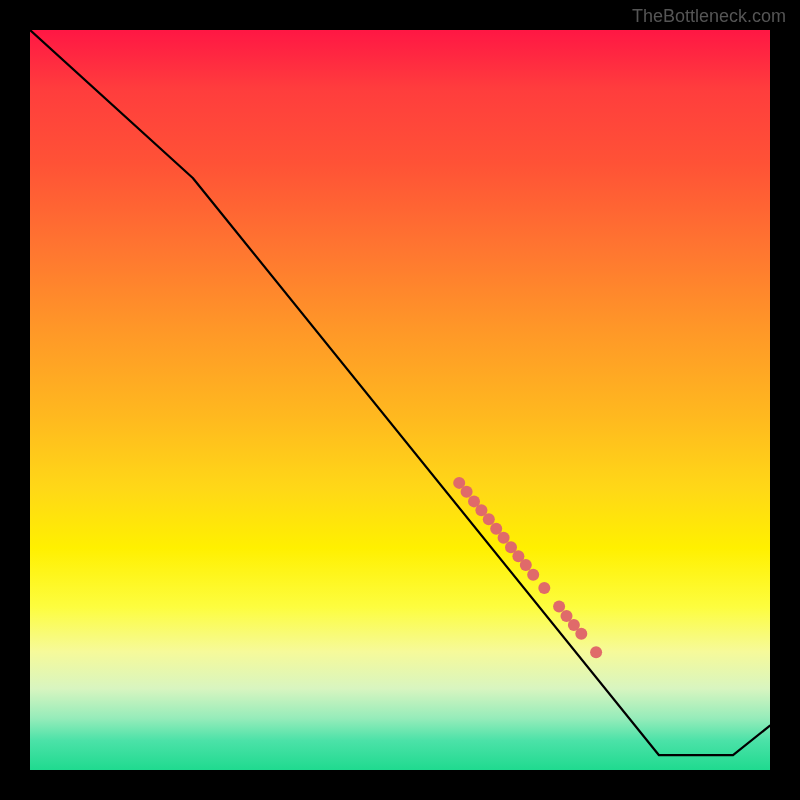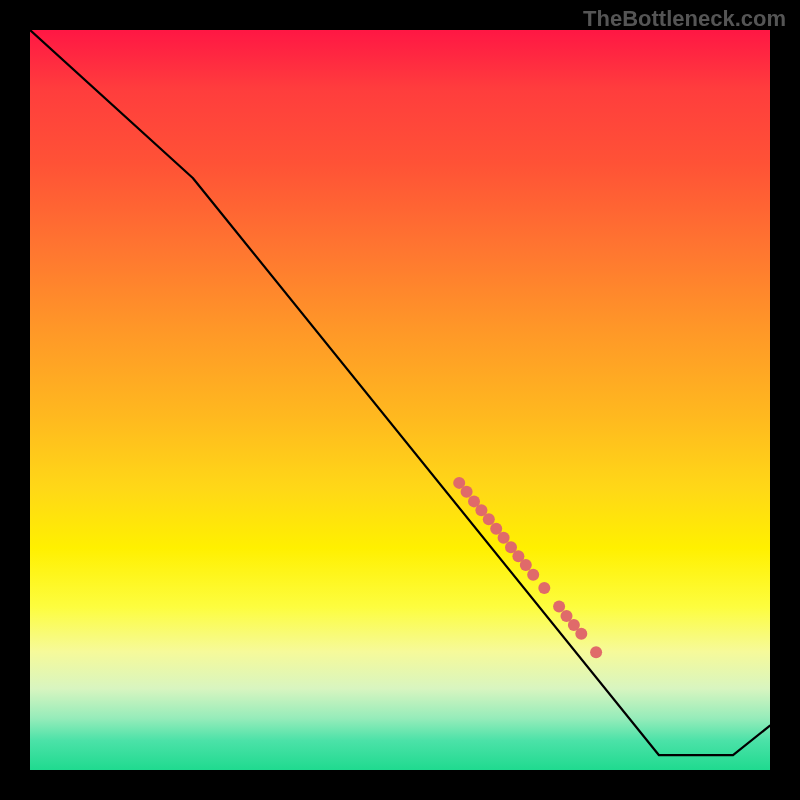--- a/index.html
+++ b/index.html
@@ -9,22 +9,22 @@
     background: #000;
     position: relative;
     overflow: hidden;
     font-family: Arial, sans-serif;
   }
   .watermark {
     position: absolute;
     top: 6px;
     right: 14px;
     color: #555;
-    font-size: 22px;
-    font-weight: 700;
+    font-size: 18px;
+    font-weight: 400;
     z-index: 10;
   }
   .plot-area {
     position: absolute;
     left: 30px;
     top: 30px;
     width: 740px;
     height: 740px;
     overflow: hidden;
   }

